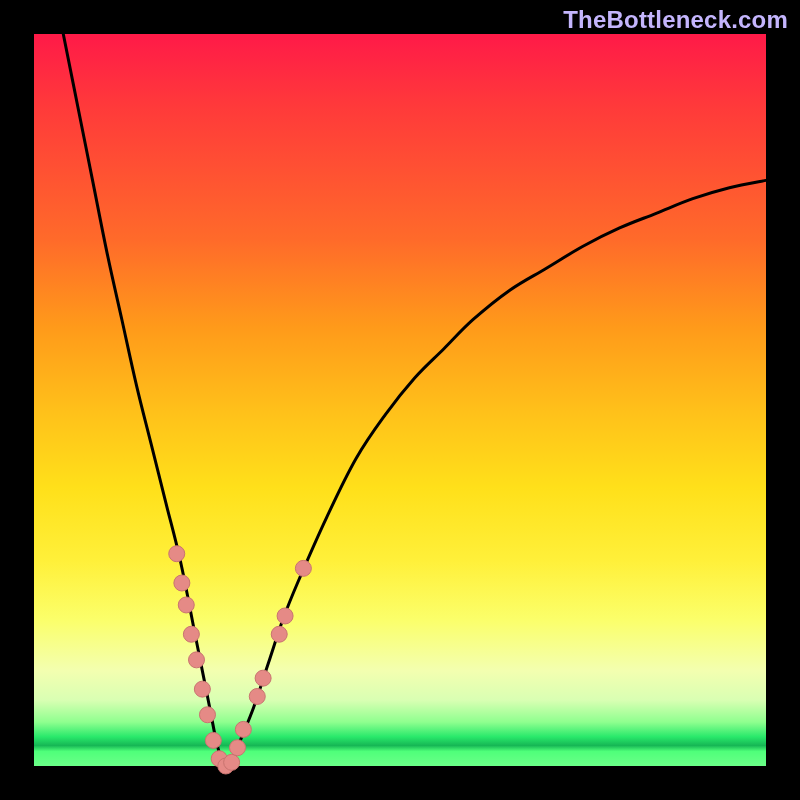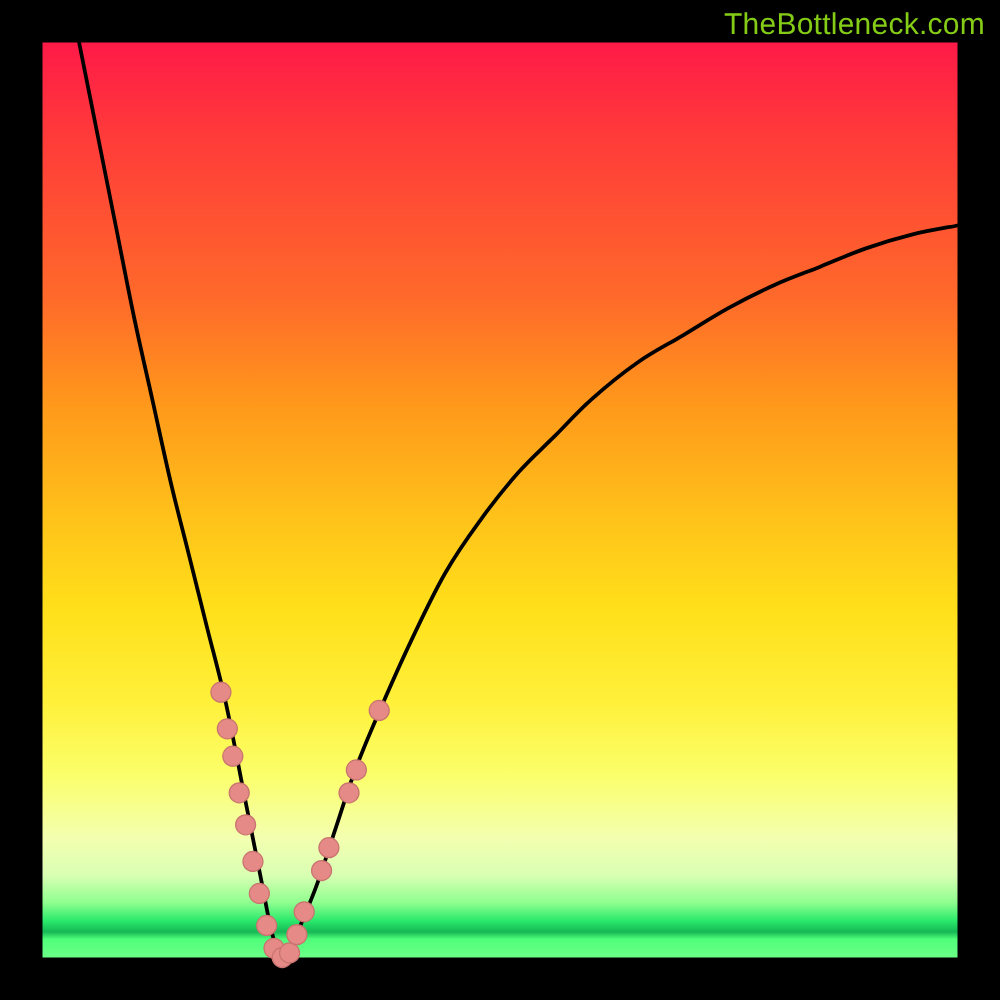--- a/index.html
+++ b/index.html
@@ -42,23 +42,23 @@
       #29e96b 96%,
       #16b755 97.2%,
       #4fff7a 98%,
       #6bff88 100%
     );
   }
   .watermark {
     position: absolute;
     top: 6px;
     right: 12px;
-    color: #84cc16;
+    color: #c4b5fd;
     font-size: 24px;
-    font-weight: 400;
+    font-weight: 700;
     letter-spacing: 0.2px;
     user-select: none;
     pointer-events: none;
   }
   svg.curve {
     position: absolute;
     left: 0;
     top: 0;
     width: 732px;
     height: 732px;

